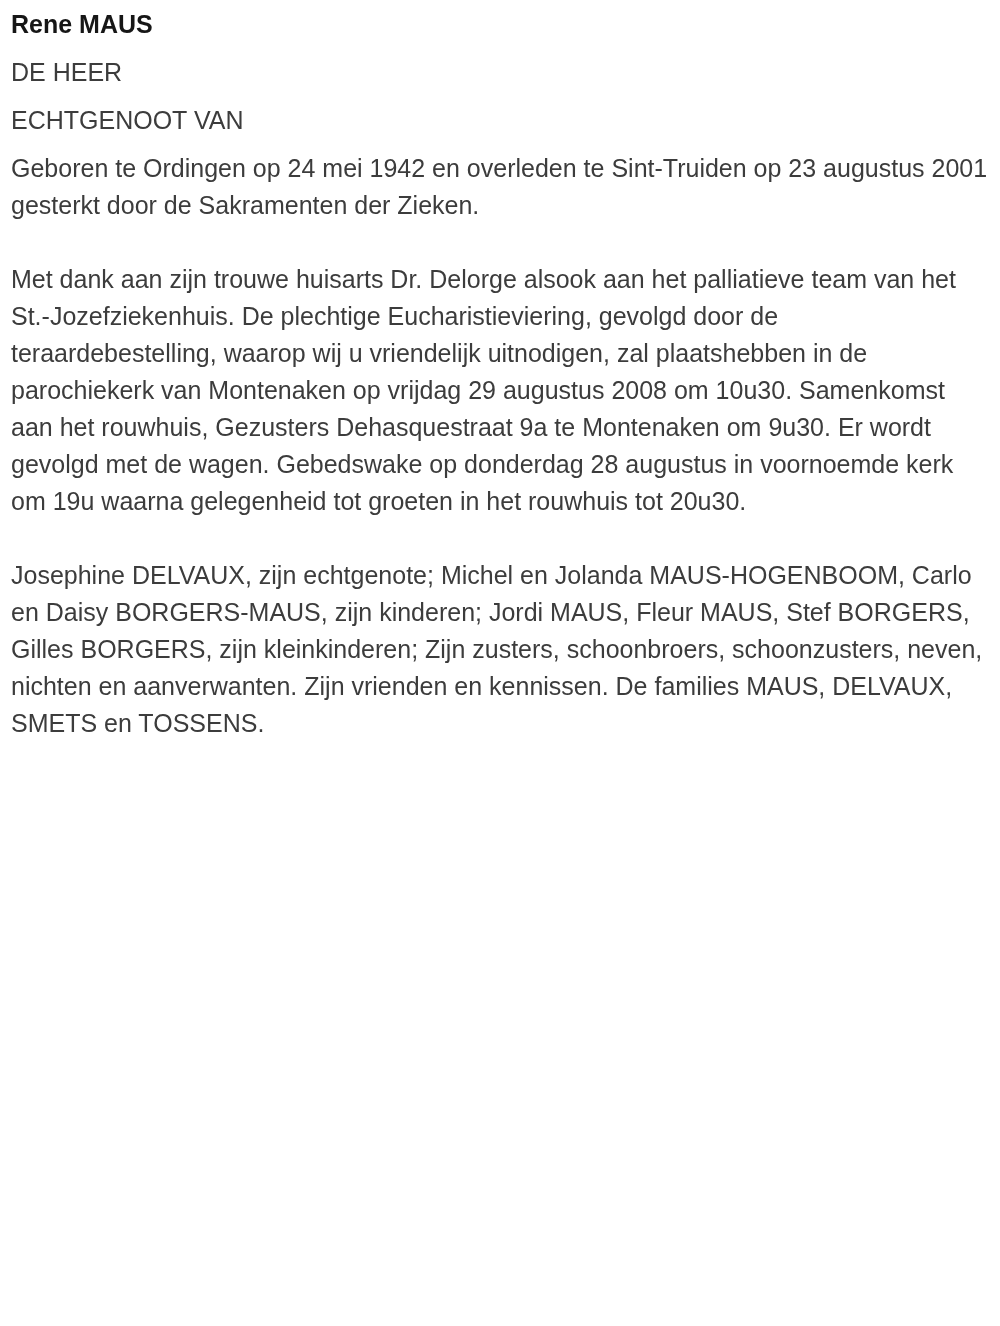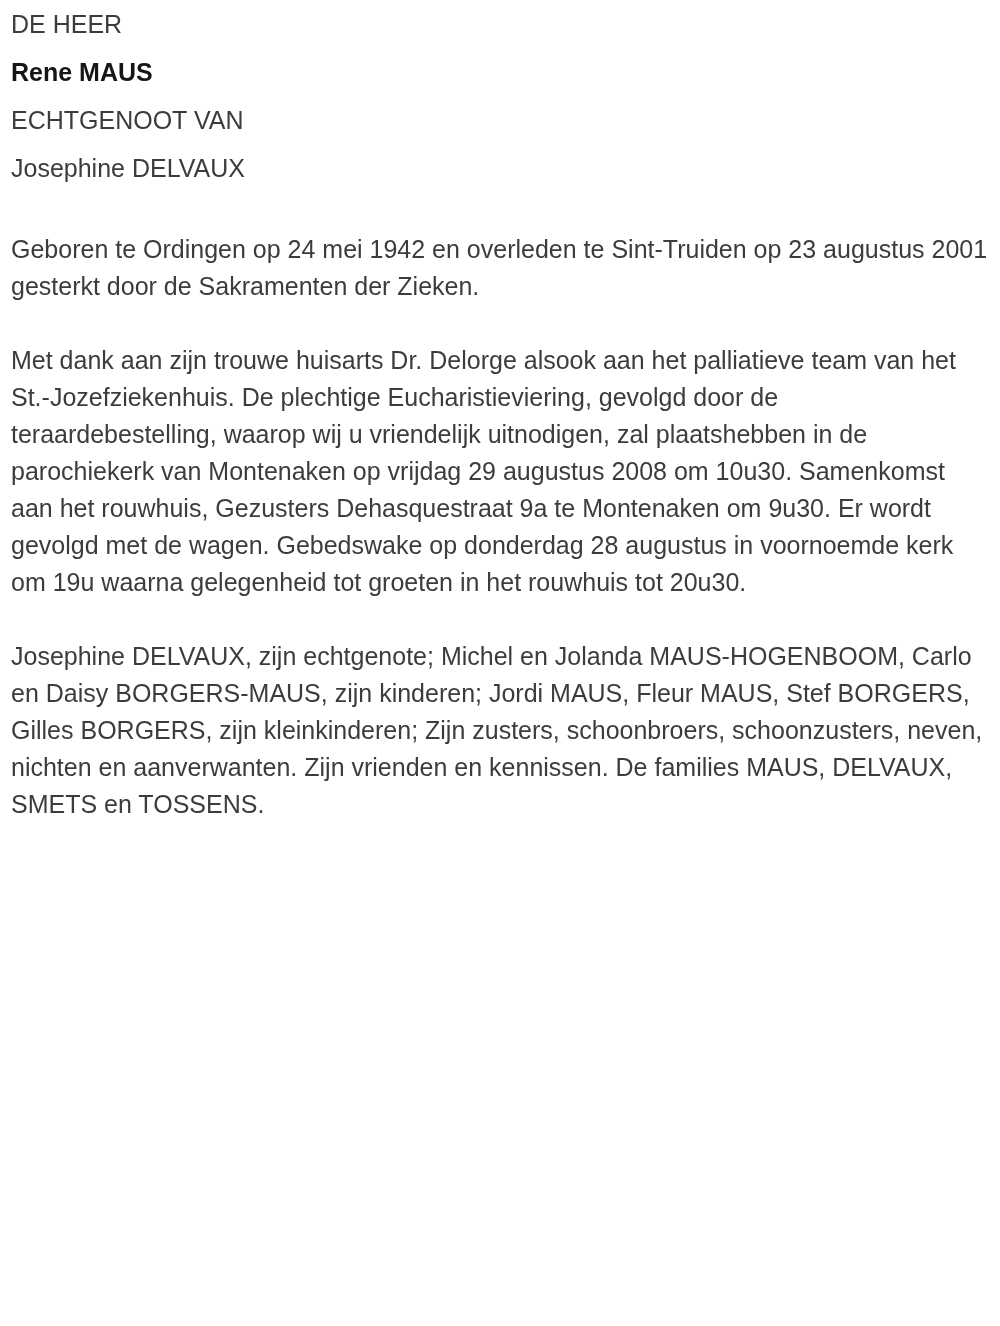--- a/index.html
+++ b/index.html
@@ -31,27 +31,26 @@
     font-weight: 700;
     color: #161616;
   }
 </style>
 </head>
 <body>
 
 <main>
 
 
+  <p class="header-line deceased-name">Rene MAUS</p>
+
   <p class="header-line">DE HEER</p>
-
-  <p class="header-line deceased-name">Rene MAUS</p>
 
   <p class="header-line">ECHTGENOOT VAN</p>
 
-  <p class="header-line last">Josephine DELVAUX</p>
 
   <p class="para">Geboren te Ordingen op 24 mei 1942 en overleden te Sint-Truiden op 23 augustus 2001 gesterkt door de Sakramenten der Zieken.</p>
 
   <p class="para">Met dank aan zijn trouwe huisarts Dr. Delorge alsook aan het palliatieve team van het St.-Jozefziekenhuis. De plechtige Eucharistieviering, gevolgd door de teraardebestelling, waarop wij u vriendelijk uitnodigen, zal plaatshebben in de parochiekerk van Montenaken op vrijdag 29 augustus 2008 om 10u30. Samenkomst aan het rouwhuis, Gezusters Dehasquestraat 9a te Montenaken om 9u30. Er wordt gevolgd met de wagen. Gebedswake op donderdag 28 augustus in voornoemde kerk om 19u waarna gelegenheid tot groeten in het rouwhuis tot 20u30.</p>
 
   <p class="para">Josephine DELVAUX, zijn echtgenote; Michel en Jolanda MAUS-HOGENBOOM, Carlo en Daisy BORGERS-MAUS, zijn kinderen; Jordi MAUS, Fleur MAUS, Stef BORGERS, Gilles BORGERS, zijn kleinkinderen; Zijn zusters, schoonbroers, schoonzusters, neven, nichten en aanverwanten. Zijn vrienden en kennissen. De families MAUS, DELVAUX, SMETS en TOSSENS.</p>
 
 
 </main>
 

